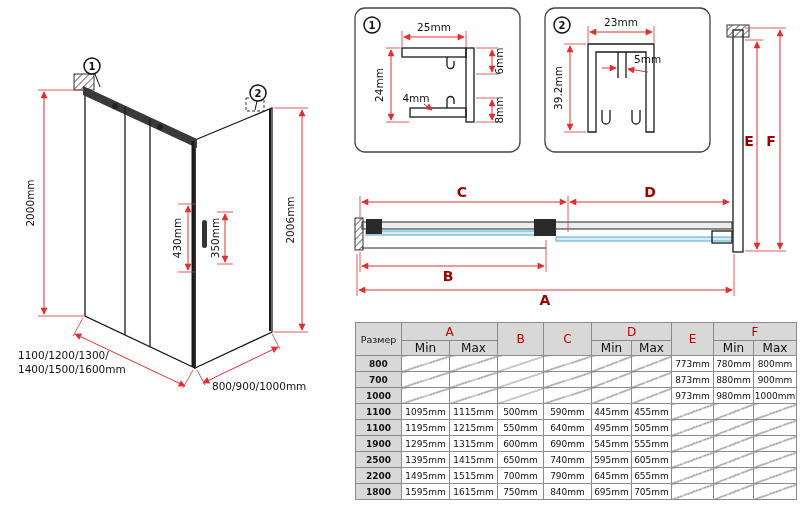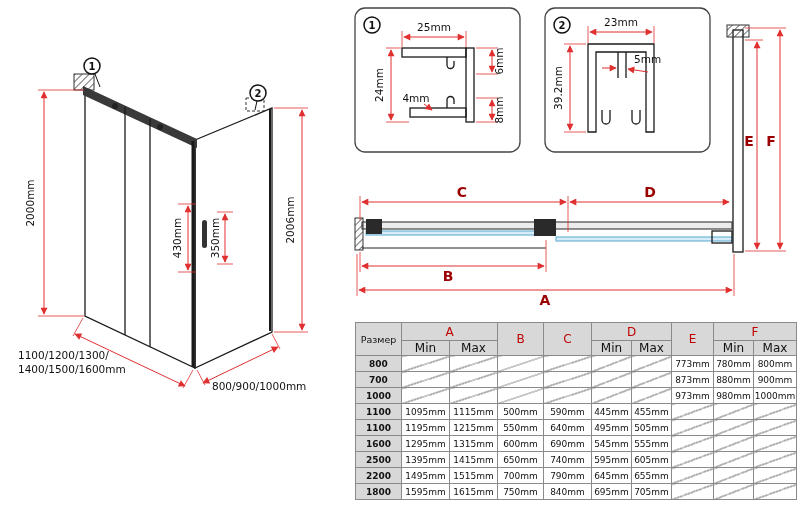--- a/index.html
+++ b/index.html
@@ -297,21 +297,21 @@
       <td>1215mm</td>
       <td>550mm</td>
       <td>640mm</td>
       <td>495mm</td>
       <td>505mm</td>
       <td class="na"></td>
       <td class="na"></td>
       <td class="na"></td>
     </tr>
     <tr>
-      <td class="size">1600</td>
+      <td class="size">1900</td>
       <td>1295mm</td>
       <td>1315mm</td>
       <td>600mm</td>
       <td>690mm</td>
       <td>545mm</td>
       <td>555mm</td>
       <td class="na"></td>
       <td class="na"></td>
       <td class="na"></td>
     </tr>

